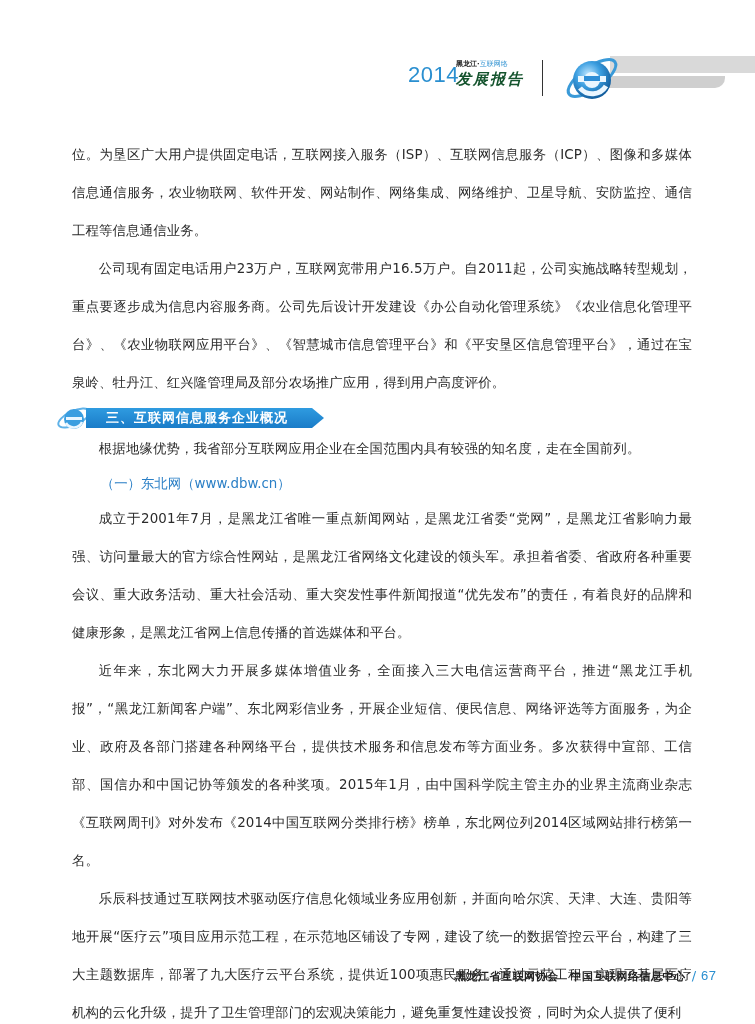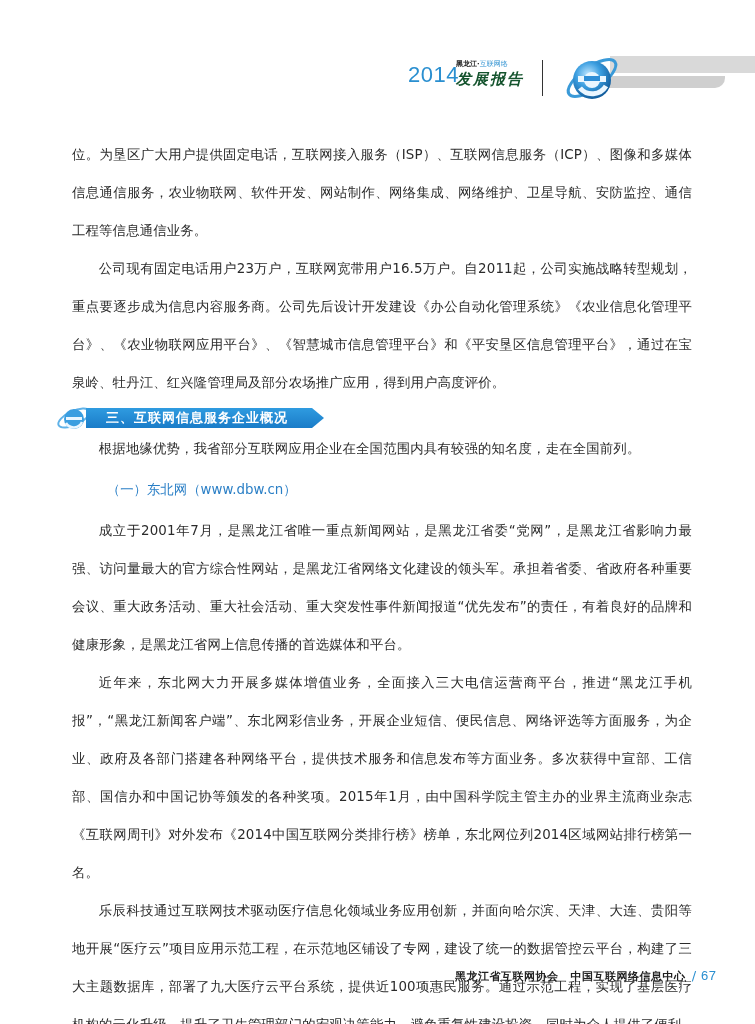--- a/index.html
+++ b/index.html
@@ -40,21 +40,21 @@
       position: absolute; left: 26px; top: 4px; width: 238px; height: 20px;
       background: linear-gradient(#2f9be0, #1a7cc8);
       clip-path: polygon(0 0, 226px 0, 238px 10px, 226px 20px, 0 20px);
     }
     .banner-text {
       position: absolute; left: 46px; top: 5px; font-size: 13px; font-weight: bold; color: #fff;
       letter-spacing: 1px; white-space: nowrap;
     }
     .banner-icon { position: absolute; left: -6px; top: 0px; width: 40px; height: 28px; }
     .sub-heading {
-      font-size: 13.4px; line-height: 28.4px; color: #2a7fc6; margin: 8px; padding-left: 2em;
+      font-size: 13.4px; line-height: 28.4px; color: #2a7fc6; margin: 2px; padding-left: 2em;
     }
     .footer {
       position: absolute; left: 455px; top: 968px; font-size: 11px; color: #222; white-space: nowrap;
       font-weight: bold; letter-spacing: 0.5px;
     }
     .footer .sep { color: #2a8fd0; font-weight: normal; font-size: 13px; margin-left: 2px; }
     .footer .pg { color: #2a8fd0; font-weight: normal; font-size: 13px; font-family: "Liberation Sans", sans-serif; }
     .footer .gap { display: inline-block; width: 12px; }
   </style>
 </head>

